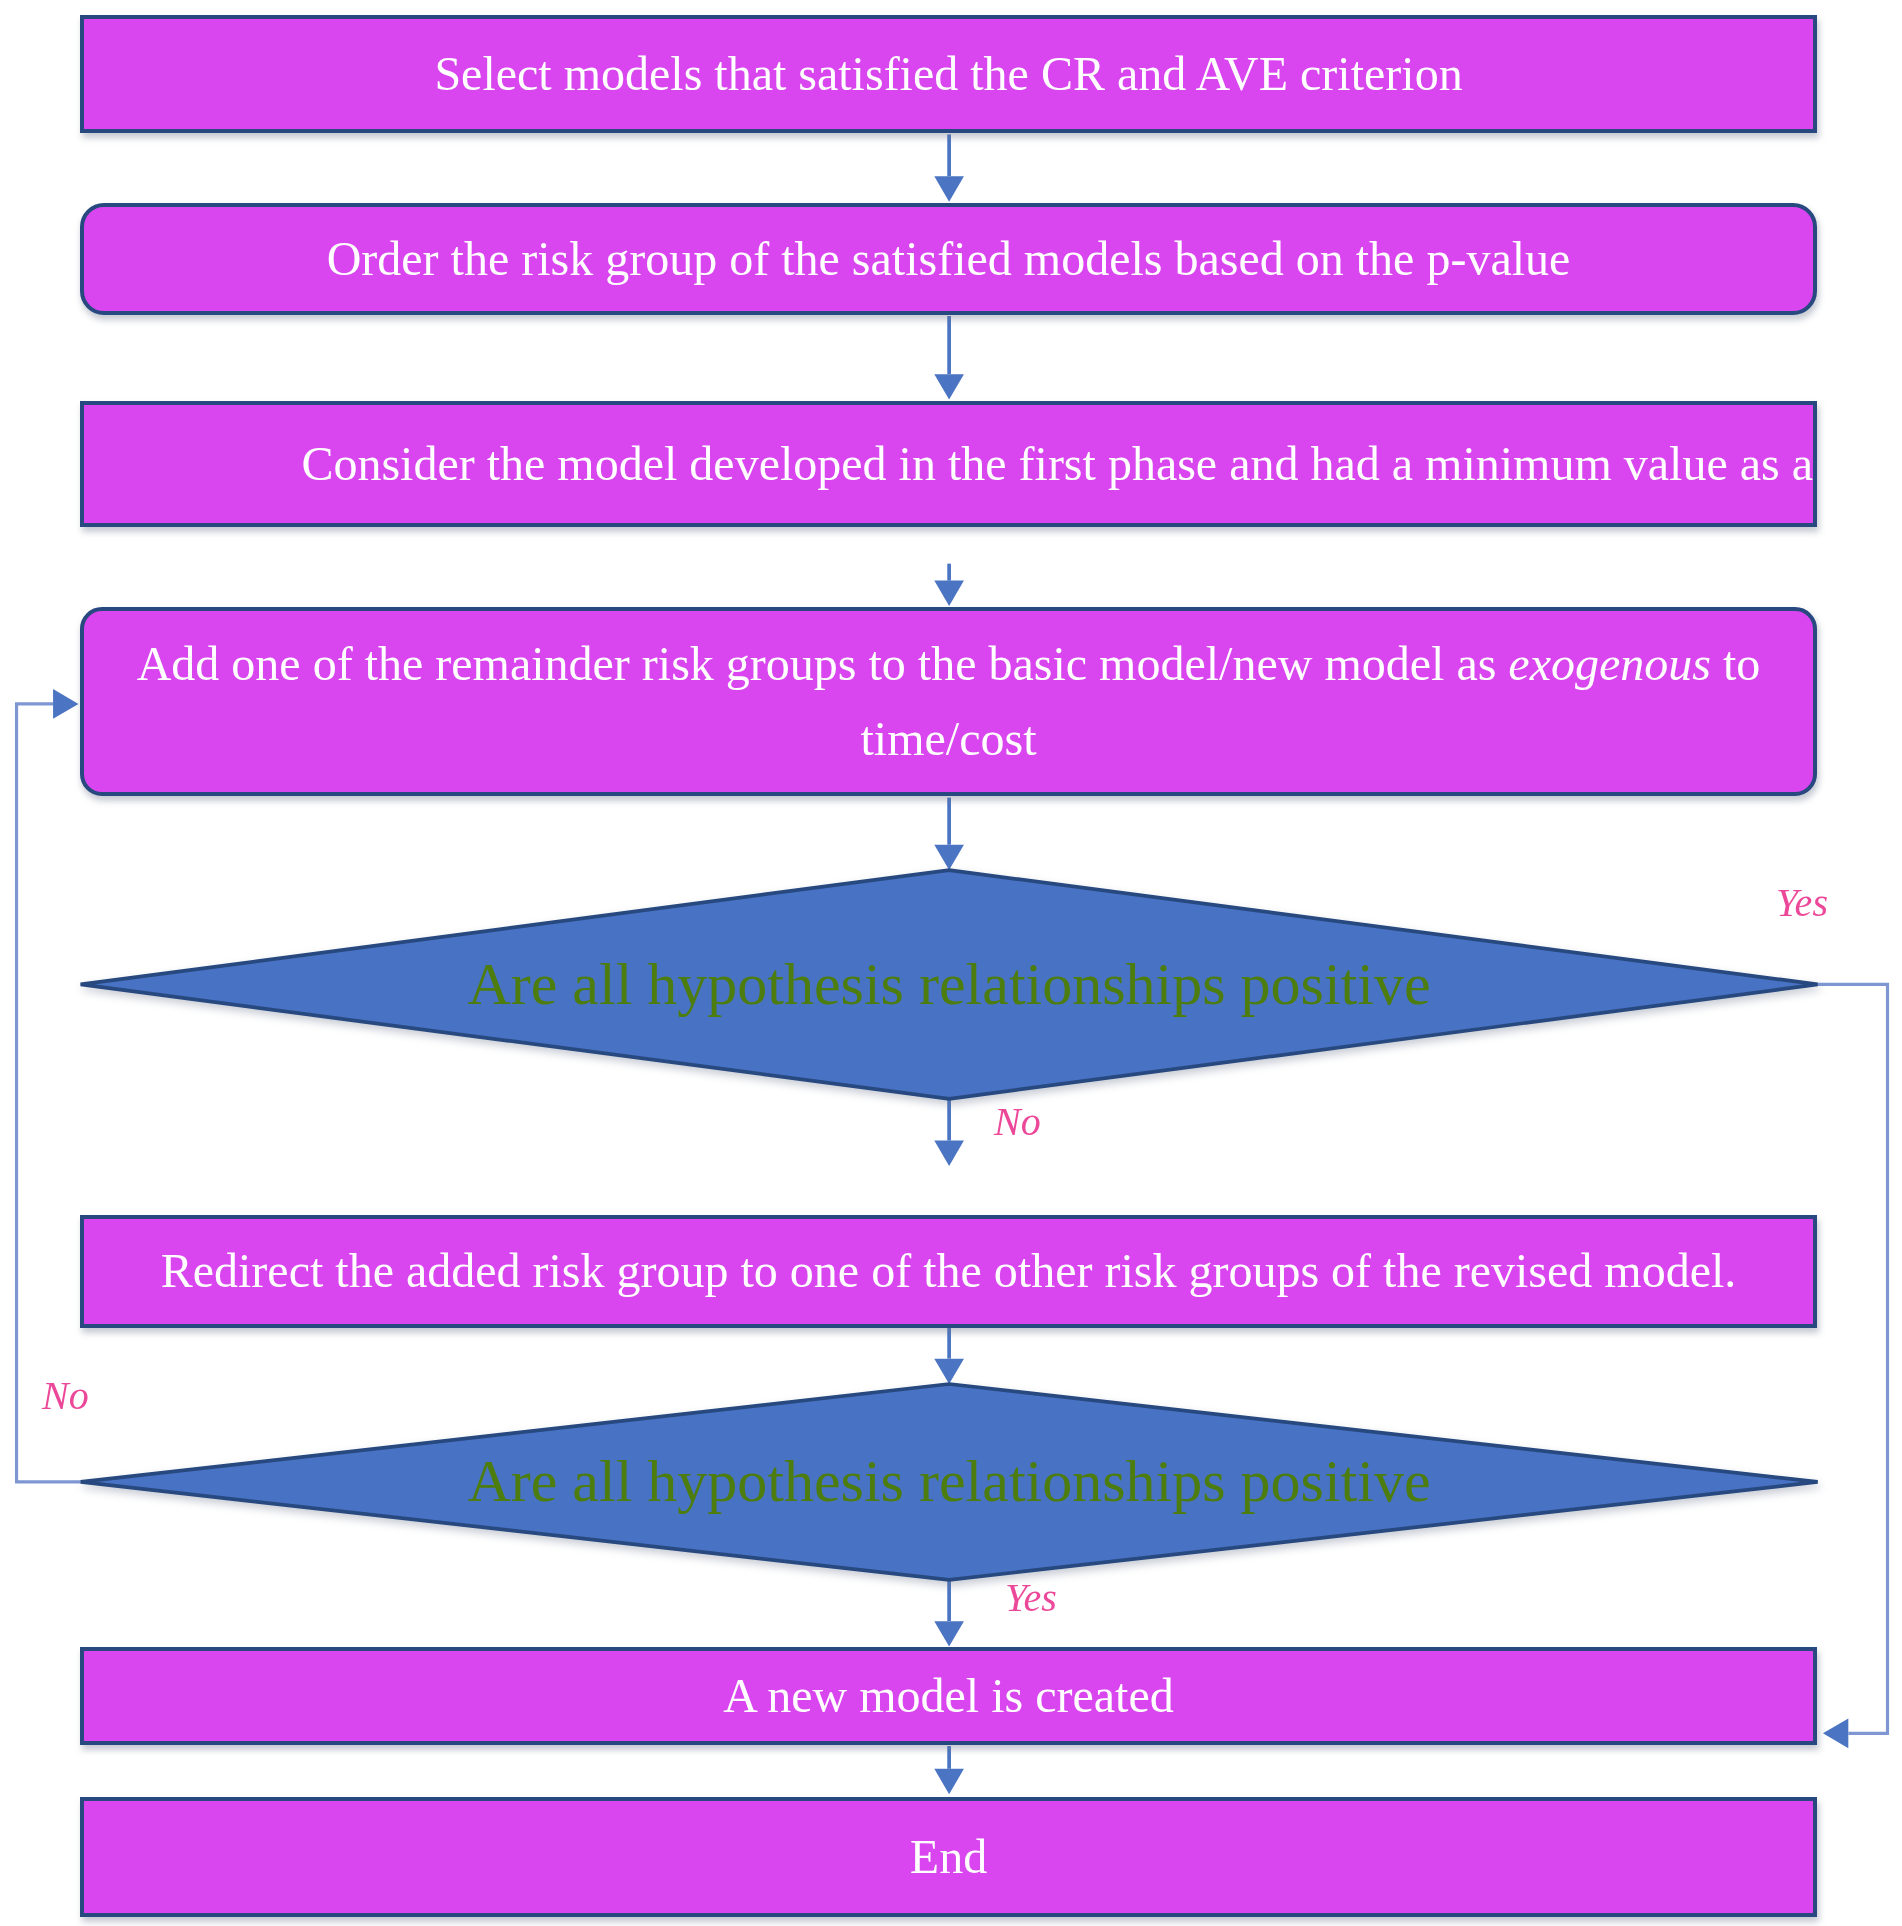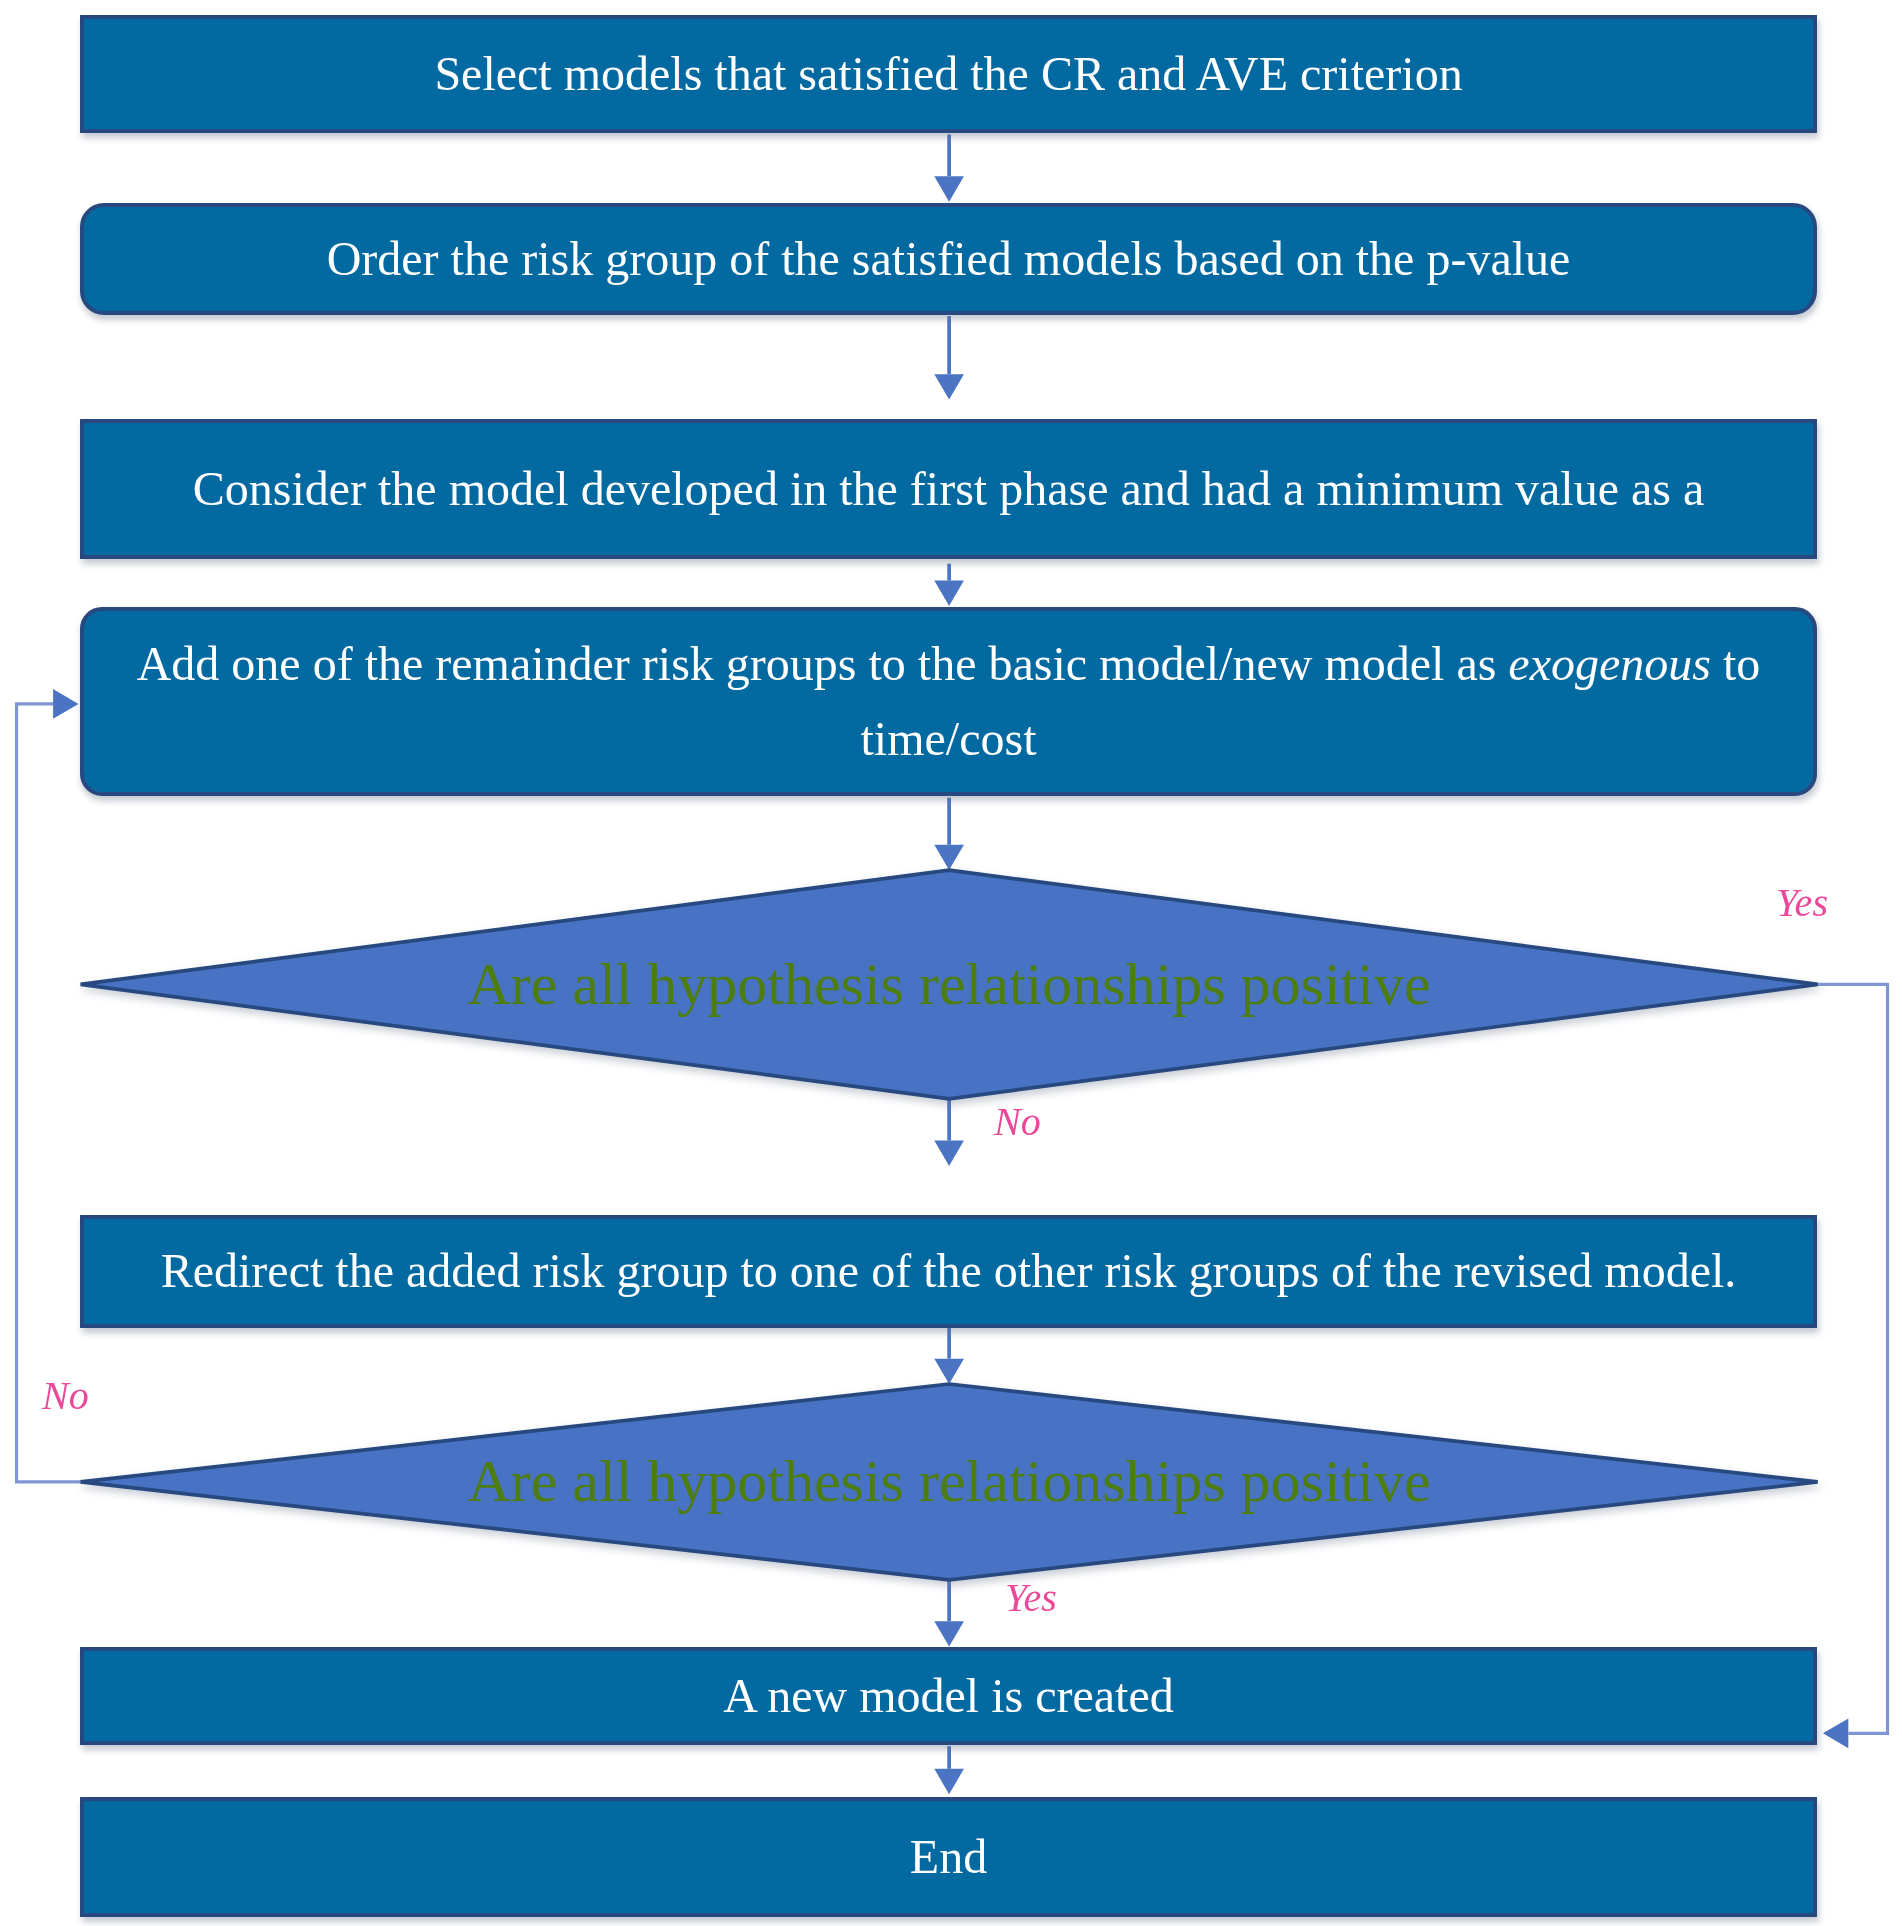--- a/index.html
+++ b/index.html
@@ -14,21 +14,21 @@
   .wires {
     position: absolute;
     left: 0; top: 0;
     width: 1903px; height: 1926px;
   }
   .node {
     position: absolute;
     left: 80px;
     width: 1737px;
     box-sizing: border-box;
-    background: #0369a1;
+    background: #d946ef;
     border: 4.2px solid #27497f;
     box-shadow: 1.6px 4.8px 6.4px rgba(105,115,140,0.38);
     display: flex;
     flex-direction: column;
     align-items: center;
     justify-content: center;
     text-align: center;
     color: #ffffff;
     font-size: 48px;
     line-height: 1.55;
@@ -96,21 +96,21 @@
   </svg>
 
   <div class="node" style="top:15px; height:118px;">
     <span class="ln">Select models that satisfied the CR and AVE criterion</span>
   </div>
 
   <div class="node" style="top:203px; height:112px;border-radius:24px;">
     <span class="ln">Order the risk group of the satisfied models based on the p-value</span>
   </div>
 
-  <div class="node" style="top:419px; height:140px;">
+  <div class="node" style="top:401px; height:126px;align-items:flex-end;">
     <span class="ln">Consider the model developed in the first phase and had a minimum value as a</span>
   </div>
 
   <div class="node" style="top:607px; height:189px;border-radius:22px;">
     <span class="ln"><span>Add one of the remainder risk groups to the basic model/new model as </span><i>exogenous</i><span> to</span></span>
     <span class="ln">time/cost</span>
   </div>
 
   <div class="node" style="top:1167px; height:113px;margin-top:48px;">
     <span class="ln">Redirect the added risk group to one of the other risk groups of the revised model.</span>

